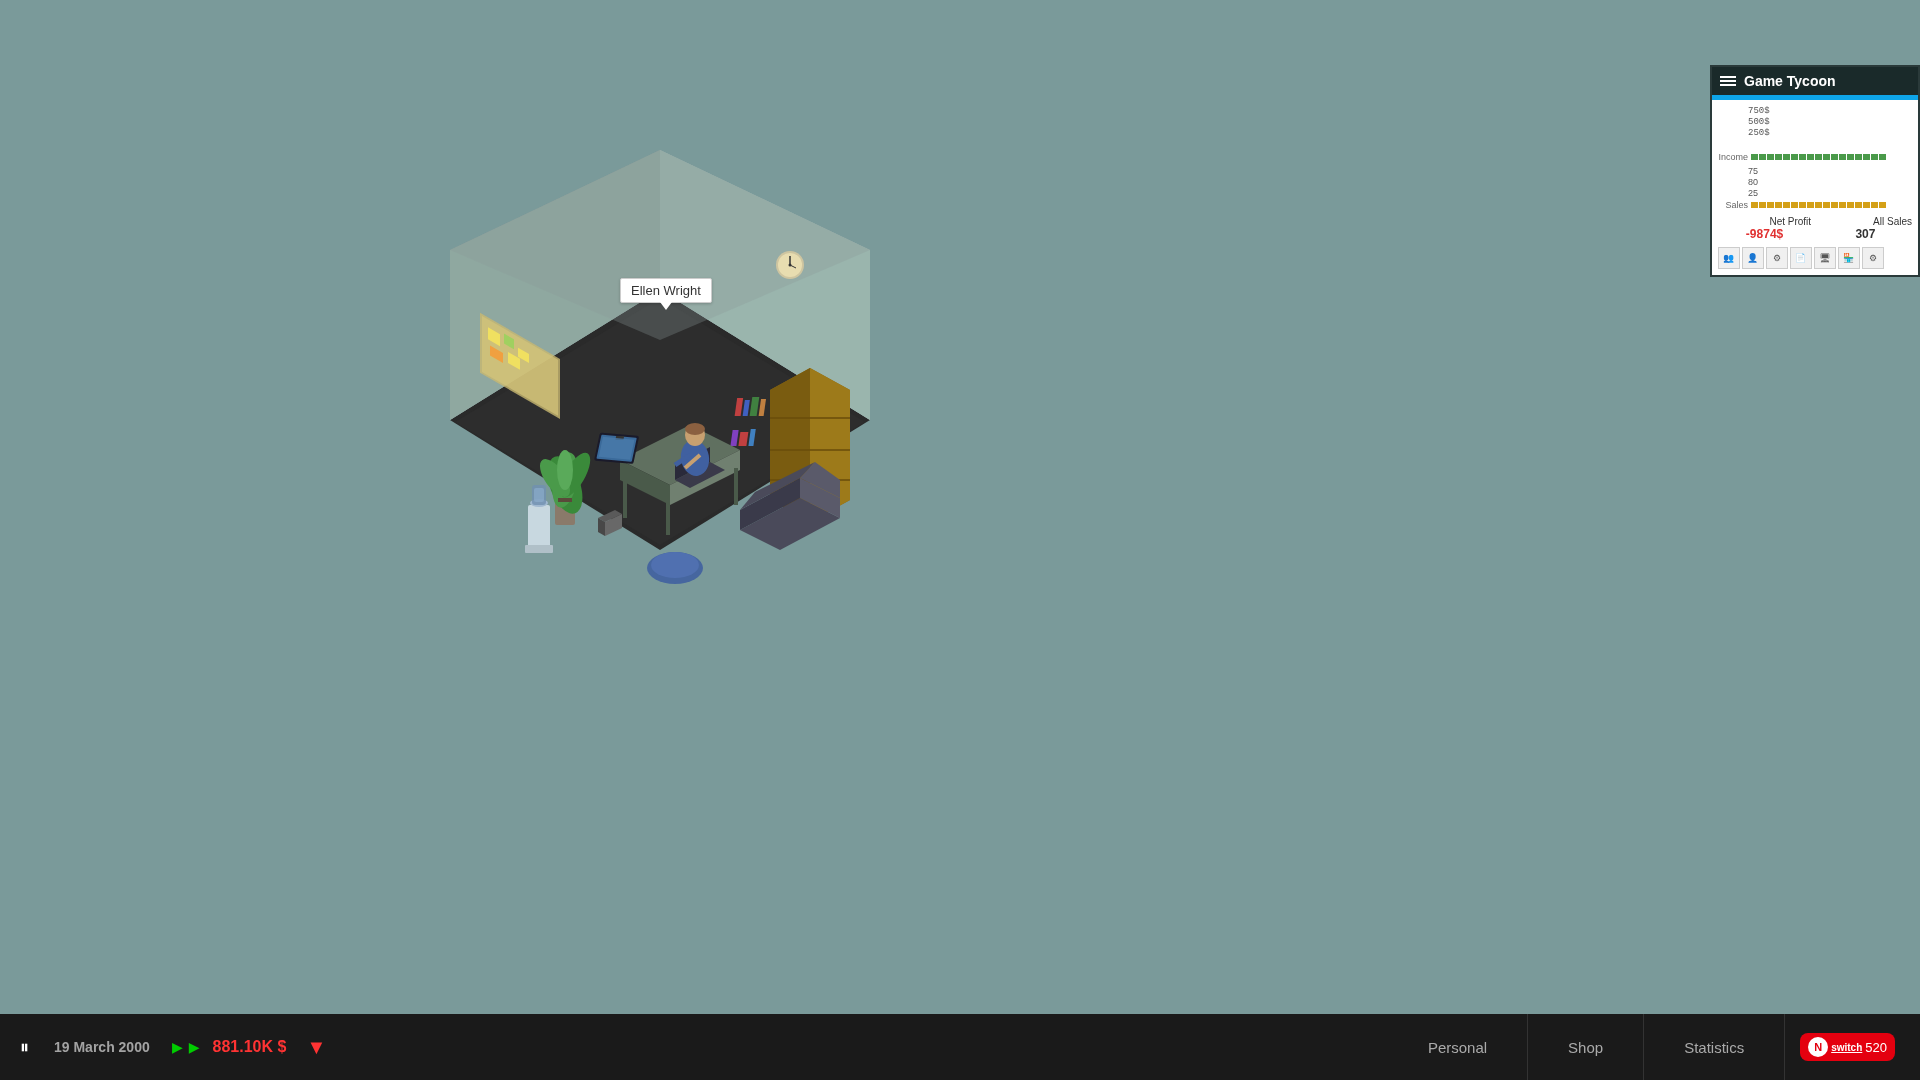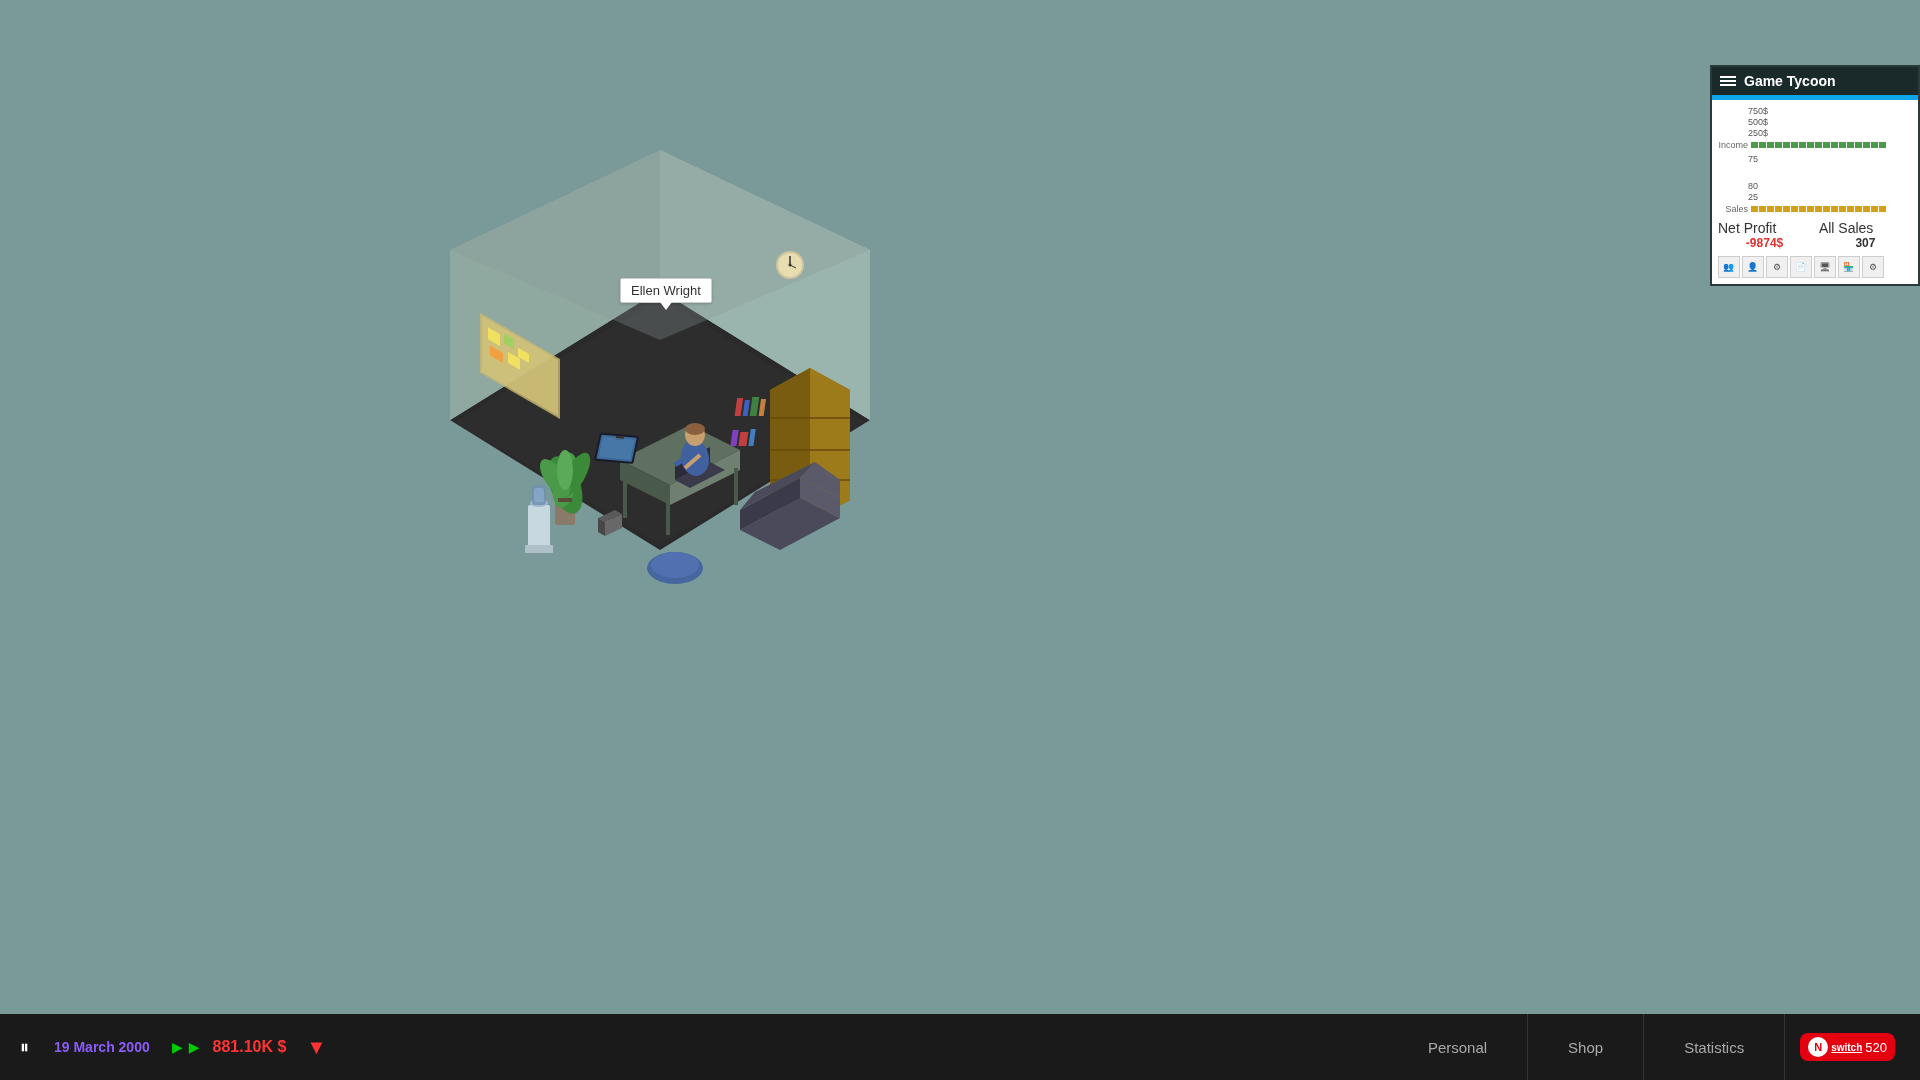--- a/index.html
+++ b/index.html
@@ -103,23 +103,23 @@
     }
 
     .net-profit-section {
       display: flex;
       justify-content: space-between;
       margin-top: 4px;
       padding: 2px 0;
     }
 
     .net-profit-label, .all-sales-label {
-      font-size: 14px;
+      font-size: 10px;
       color: #333;
-      text-align: left;
+      text-align: right;
     }
 
     .net-profit-value {
       font-size: 12px;
       color: #e03030;
       font-weight: bold;
       text-align: center;
     }
 
     .all-sales-value {
@@ -170,21 +170,21 @@
     #pause-btn {
       color: #fff;
       font-size: 18px;
       cursor: pointer;
       padding: 0 10px;
       display: flex;
       align-items: center;
     }
 
     #date-display {
-      color: #8b5cf6;
+      color: #a3a3a3;
       font-size: 14px;
       font-weight: bold;
       padding: 0 15px;
       min-width: 130px;
     }
 
     .speed-btn {
       color: #00cc00;
       font-size: 14px;
       cursor: pointer;
@@ -416,21 +416,21 @@
     <div id="stats-header">
       <div class="menu-icon">
         <span></span>
         <span></span>
         <span></span>
       </div>
       <span id="stats-title">Game Tycoon</span>
     </div>
     <div id="stats-body">
 
-      <div style="padding-left:30px; font-size:9px; color:#555; display:flex; flex-direction:column; gap:0px; margin-bottom:2px;">
+      <div style="padding-left:30px; font-size:9px; color:#555; display:flex; flex-direction:column; gap:0px; margin-bottom:14px;font-family:Liberation Mono, monospace;">
         <span style="margin-bottom:1px;">750$</span>
         <span style="margin-bottom:1px;">500$</span>
         <span>250$</span>
       </div>
 
       <div class="income-label-row">
         <span class="row-label">Income</span>
         <div class="bars-container">
           <div class="single-bar" style="height:6px;background:#4a9a4a;"></div>
           <div class="single-bar" style="height:6px;background:#4a9a4a;"></div>
@@ -446,21 +446,21 @@
           <div class="single-bar" style="height:6px;background:#4a9a4a;"></div>
           <div class="single-bar" style="height:6px;background:#4a9a4a;"></div>
           <div class="single-bar" style="height:6px;background:#4a9a4a;"></div>
           <div class="single-bar" style="height:6px;background:#4a9a4a;"></div>
           <div class="single-bar" style="height:6px;background:#4a9a4a;"></div>
           <div class="single-bar" style="height:6px;background:#4a9a4a;"></div>
         </div>
       </div>
 
       <div style="padding-left:30px; font-size:9px; color:#555; display:flex; flex-direction:column; gap:0px; margin-top:4px; margin-bottom:2px;">
-        <span style="margin-bottom:17px;">75</span>
+        <span style="margin-bottom:1px;">75</span>
         <span style="margin-bottom:1px;">80</span>
         <span>25</span>
       </div>
 
       <div class="income-label-row">
         <span class="row-label">Sales</span>
         <div class="bars-container">
           <div class="single-bar" style="height:6px;background:#d4a017;"></div>
           <div class="single-bar" style="height:6px;background:#d4a017;"></div>
           <div class="single-bar" style="height:6px;background:#d4a017;"></div>

